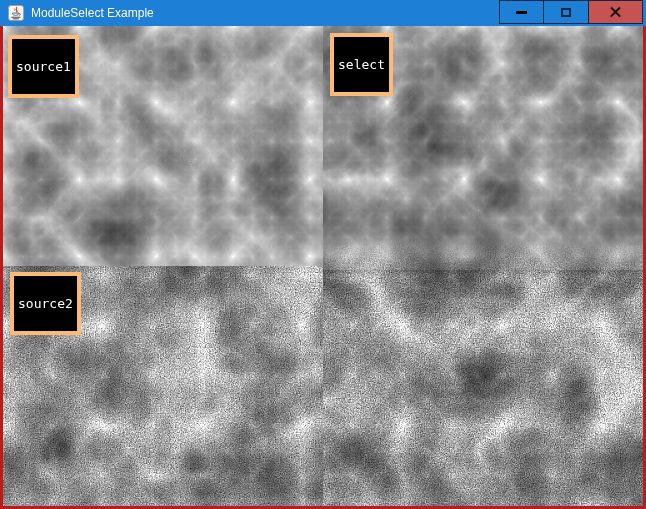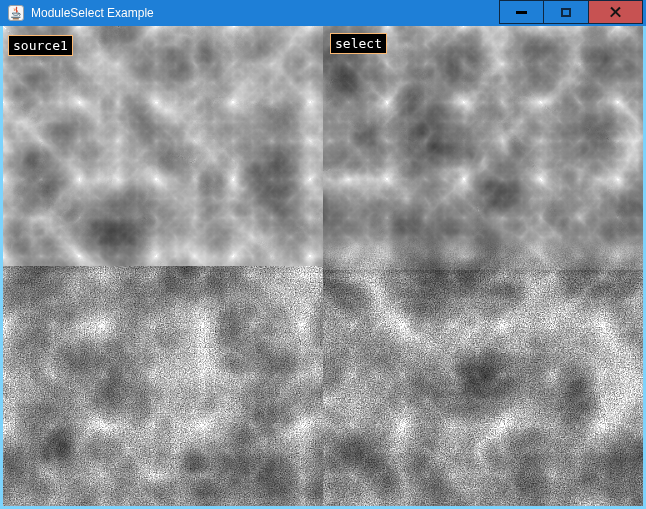--- a/index.html
+++ b/index.html
@@ -1,18 +1,18 @@
 <!DOCTYPE html>
 <html><head>
 <meta charset="utf-8">
 <style>
   html,body{margin:0;padding:0;background:#ffffff;}
   .window{
     position:relative;width:646px;height:509px;box-sizing:border-box;
-    background:#7dd3fc;overflow:hidden;
+    background:#b91c1c;overflow:hidden;
     font-family:"Liberation Sans",sans-serif;
   }
   
   .titlebar{
     position:absolute;left:0;top:0;width:646px;height:26px;
     background:#1e7fd7;display:flex;align-items:center;
   }
   .appicon{margin-left:8px;width:16px;height:16px;flex:0 0 auto;display:block;}
   .title{
     color:#ffffff;font-size:12px;margin-left:7px;white-space:nowrap;
@@ -34,23 +34,23 @@
   }
   .glyph-x::before{transform:rotate(45deg);}
   .glyph-x::after{transform:rotate(-45deg);}
   
   .client{
     position:absolute;left:3px;top:26px;width:640px;height:480px;
     background:#303030;overflow:hidden;
   }
   .noise{position:absolute;left:0;top:0;display:block;}
   .imglabel{
-    position:absolute;background:#000000;color:#ffffff;border:1px solid #fdba74;
+    position:absolute;background:#000000;color:#ffffff;border:4px solid #fdba74;
     font-family:"DejaVu Sans Mono",monospace;font-size:13px;line-height:15px;
-    padding:2px 4px;white-space:nowrap;
+    padding:20px 4px;white-space:nowrap;
   }
   .label-source1{left:5px;top:9px;}
   .label-select{left:327px;top:7px;}
   .label-source2{left:7px;top:246px;}
 </style>
 </head>
 <body>
 
 <div class="window">
 
@@ -149,15 +149,16 @@
         <rect x="0" y="212" width="640" height="268" filter="url(#fgr2)"></rect>
       </g>
 
       <rect x="0" y="0" width="320" height="240" filter="url(#fsm1)"></rect>
 
       <rect x="0" y="240" width="320" height="240" filter="url(#fgr1)"></rect>
     </svg>
 
     <div class="imglabel label-source1">source1</div>
     <div class="imglabel label-select">select</div>
+    <div class="imglabel label-source2">source2</div>
   </div>
 
 </div>
 
 </body></html>

